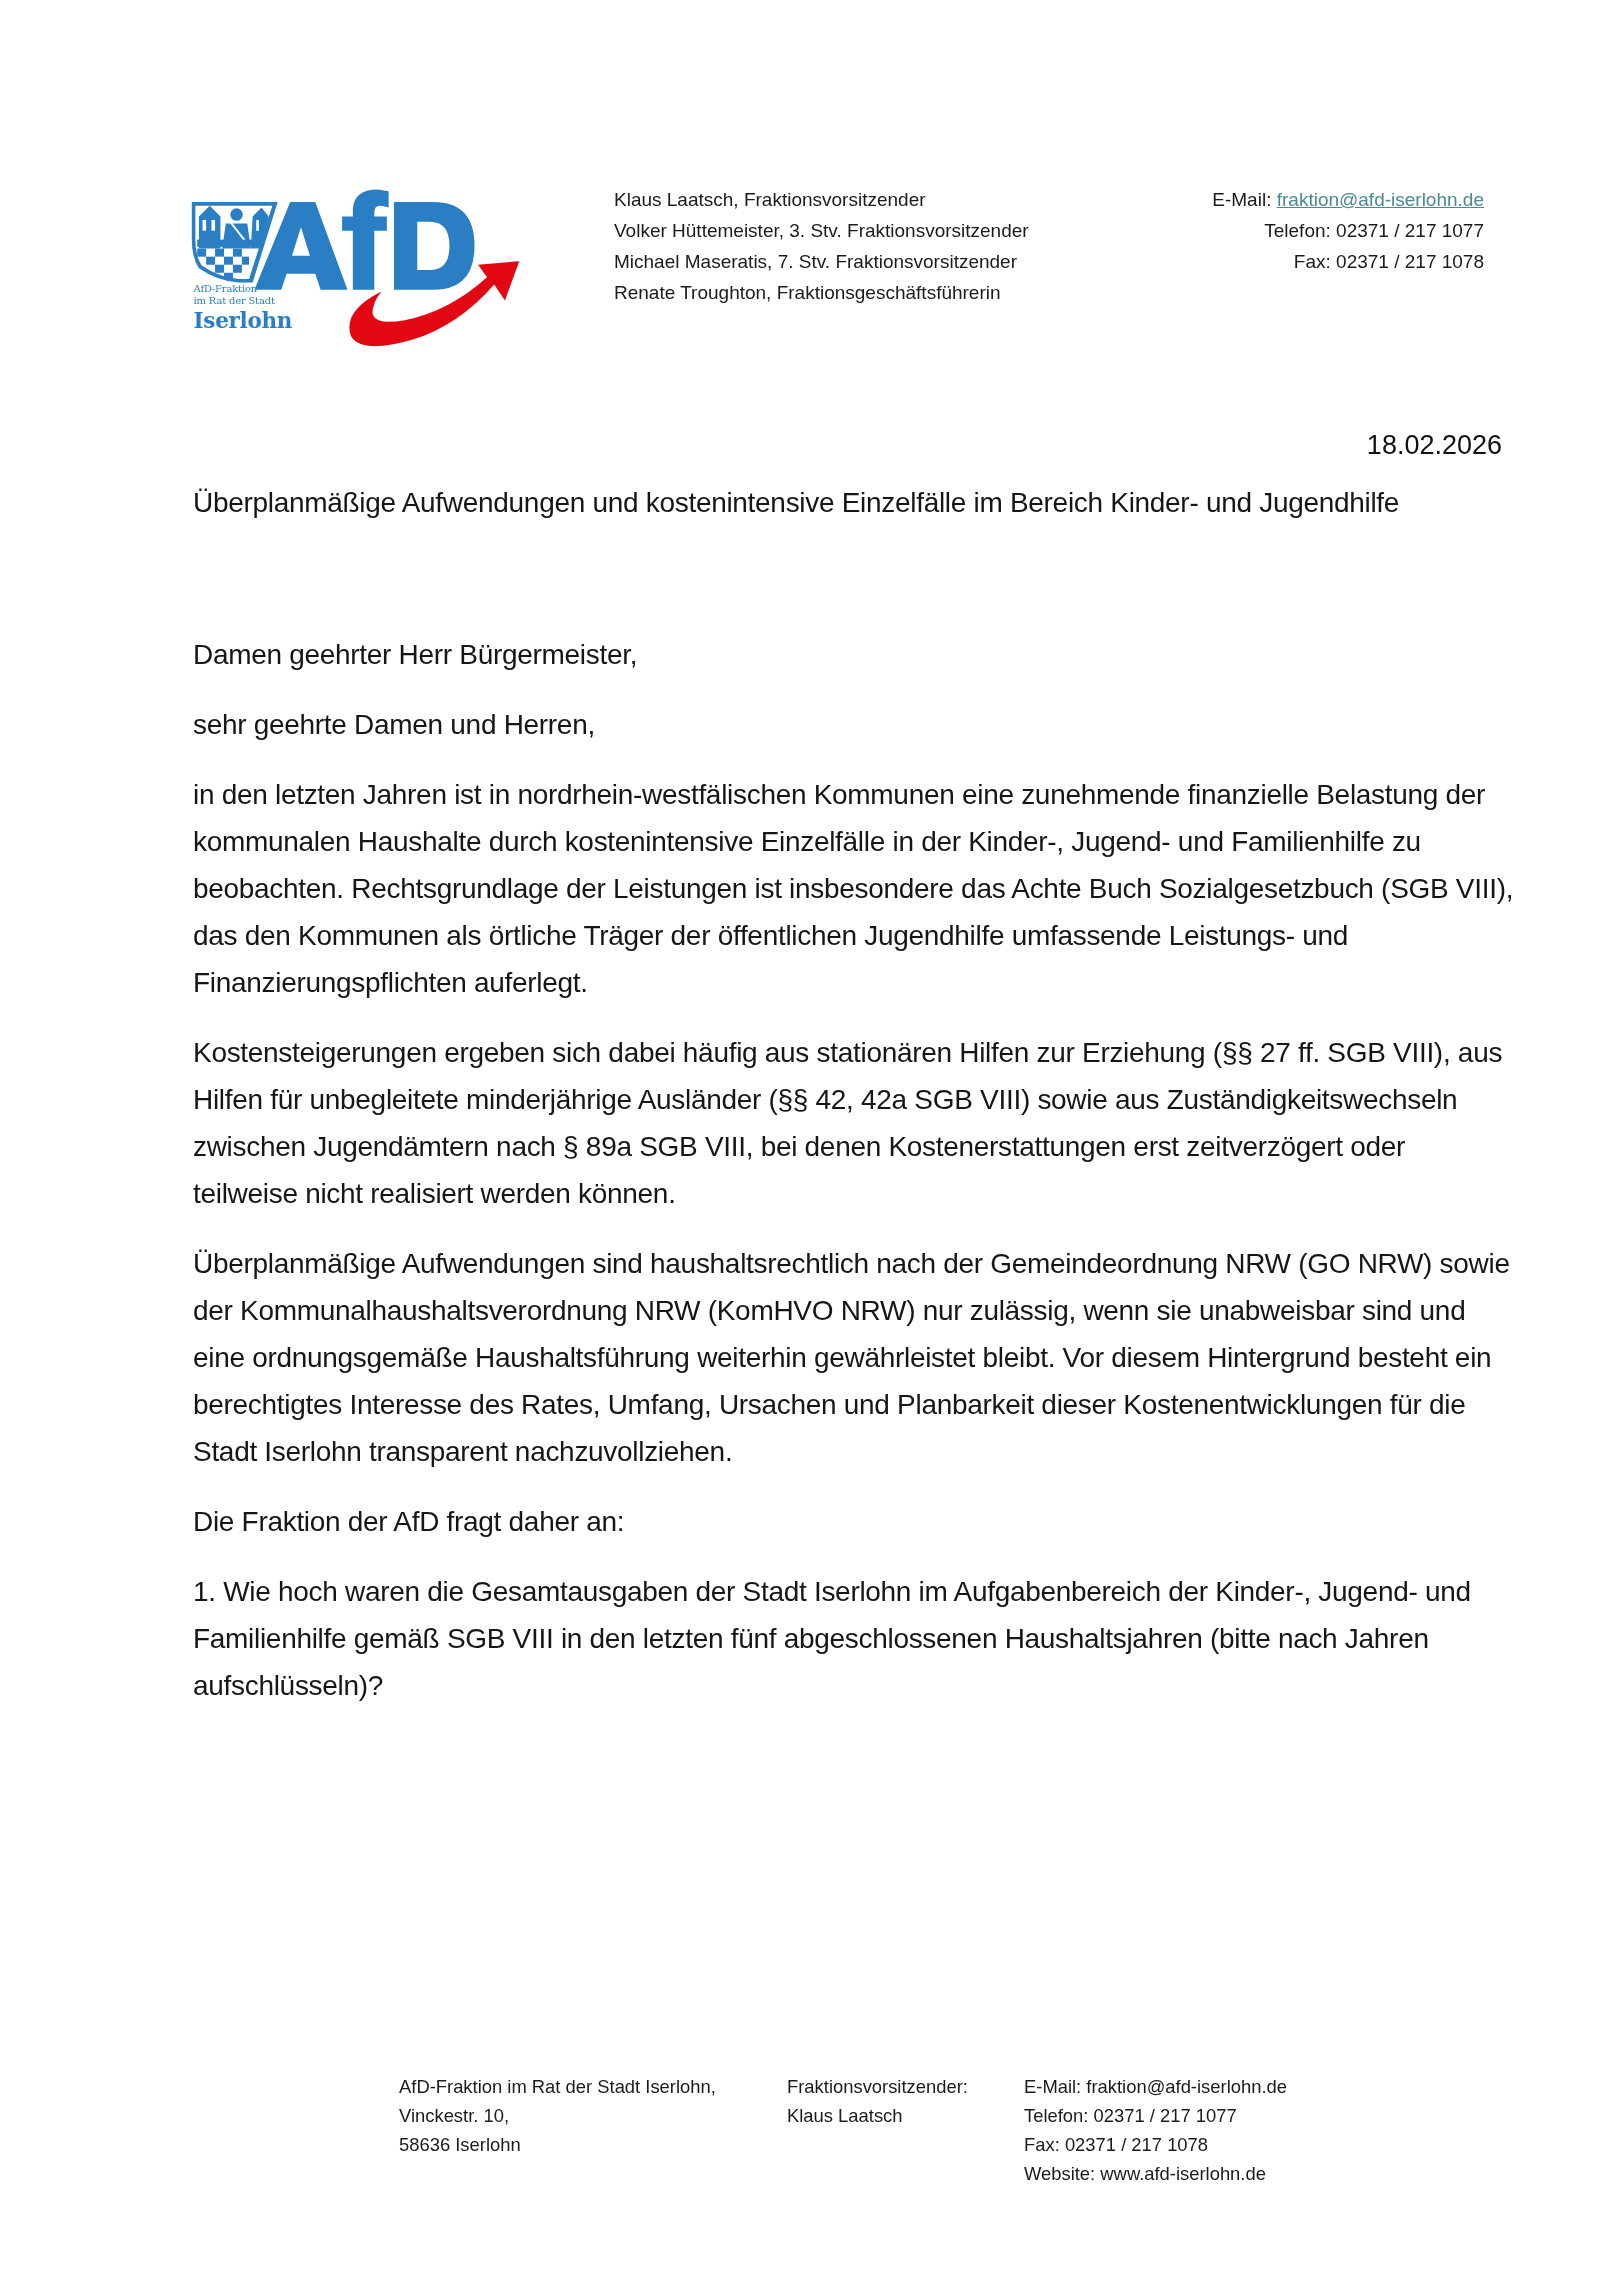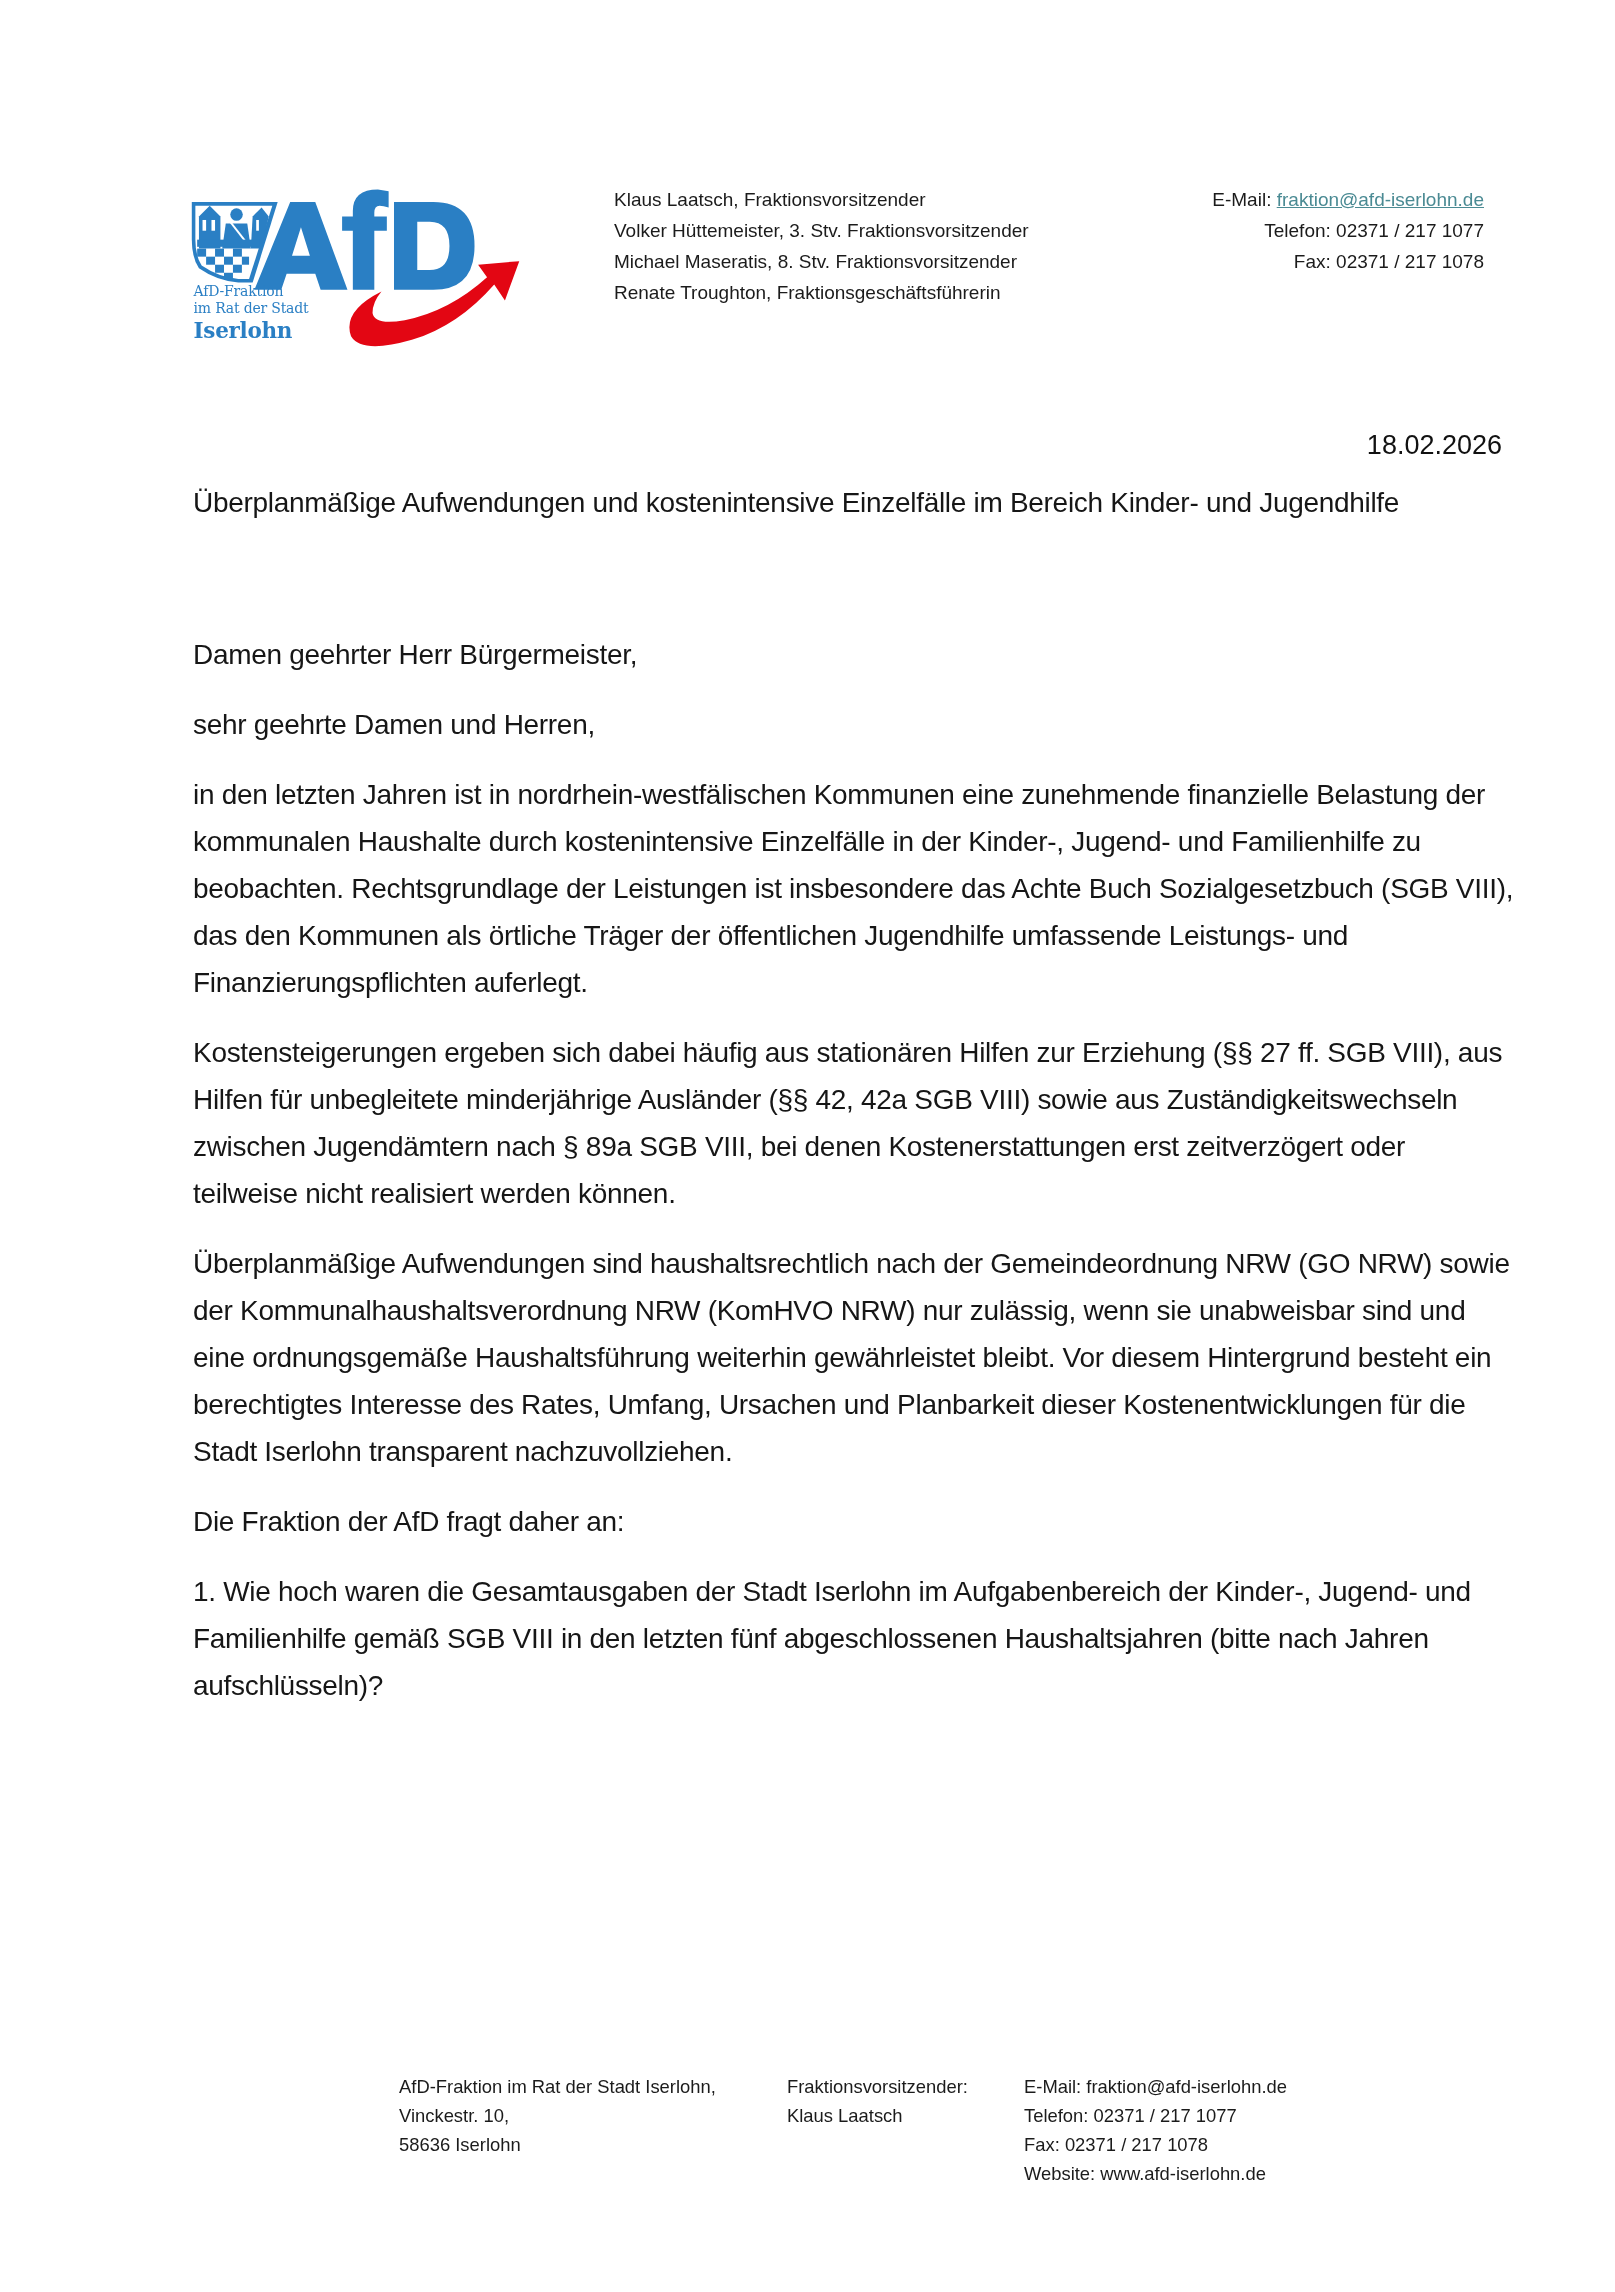--- a/index.html
+++ b/index.html
@@ -24,21 +24,21 @@
     }
     .logo svg { display: block; }
     .logo-caption {
       position: absolute;
       left: 3.6px;
       top: 106px;
       font-family: "DejaVu Serif", "Liberation Serif", serif;
       color: #2a7fc4;
       line-height: 1.18;
     }
-    .logo-caption .small { font-size: 14px; letter-spacing: -0.2px; }
+    .logo-caption .small { font-size: 10px; letter-spacing: -0.2px; }
     .logo-caption .city { font-size: 21.5px; font-weight: bold; letter-spacing: -0.3px; margin-top: 1.8px; }
 
     .board {
       position: absolute;
       left: 614px;
       top: 184px;
       font-size: 19px;
       line-height: 31px;
       color: #1b1b1b;
       white-space: nowrap;
@@ -167,21 +167,21 @@
   <div class="logo-caption">
     <div class="small">AfD-Fraktion</div>
     <div class="small">im Rat der Stadt</div>
     <div class="city">Iserlohn</div>
   </div>
 </div>
 
 <div class="board">
   <span class="line">Klaus Laatsch, Fraktionsvorsitzender</span>
   <span class="line">Volker Hüttemeister, 3. Stv. Fraktionsvorsitzender</span>
-  <span class="line">Michael Maseratis, 8. Stv. Fraktionsvorsitzender</span>
+  <span class="line">Michael Maseratis, 7. Stv. Fraktionsvorsitzender</span>
   <span class="line">Renate Troughton, Fraktionsgeschäftsführerin</span>
 </div>
 
 <div class="contact">
   <span class="line"><span>E-Mail: </span><a>fraktion@afd-iserlohn.de</a></span>
   <span class="line">Telefon: 02371 / 217 1077</span>
   <span class="line">Fax: 02371 / 217 1078</span>
 </div>
 
 <div class="date">18.02.2026</div>

